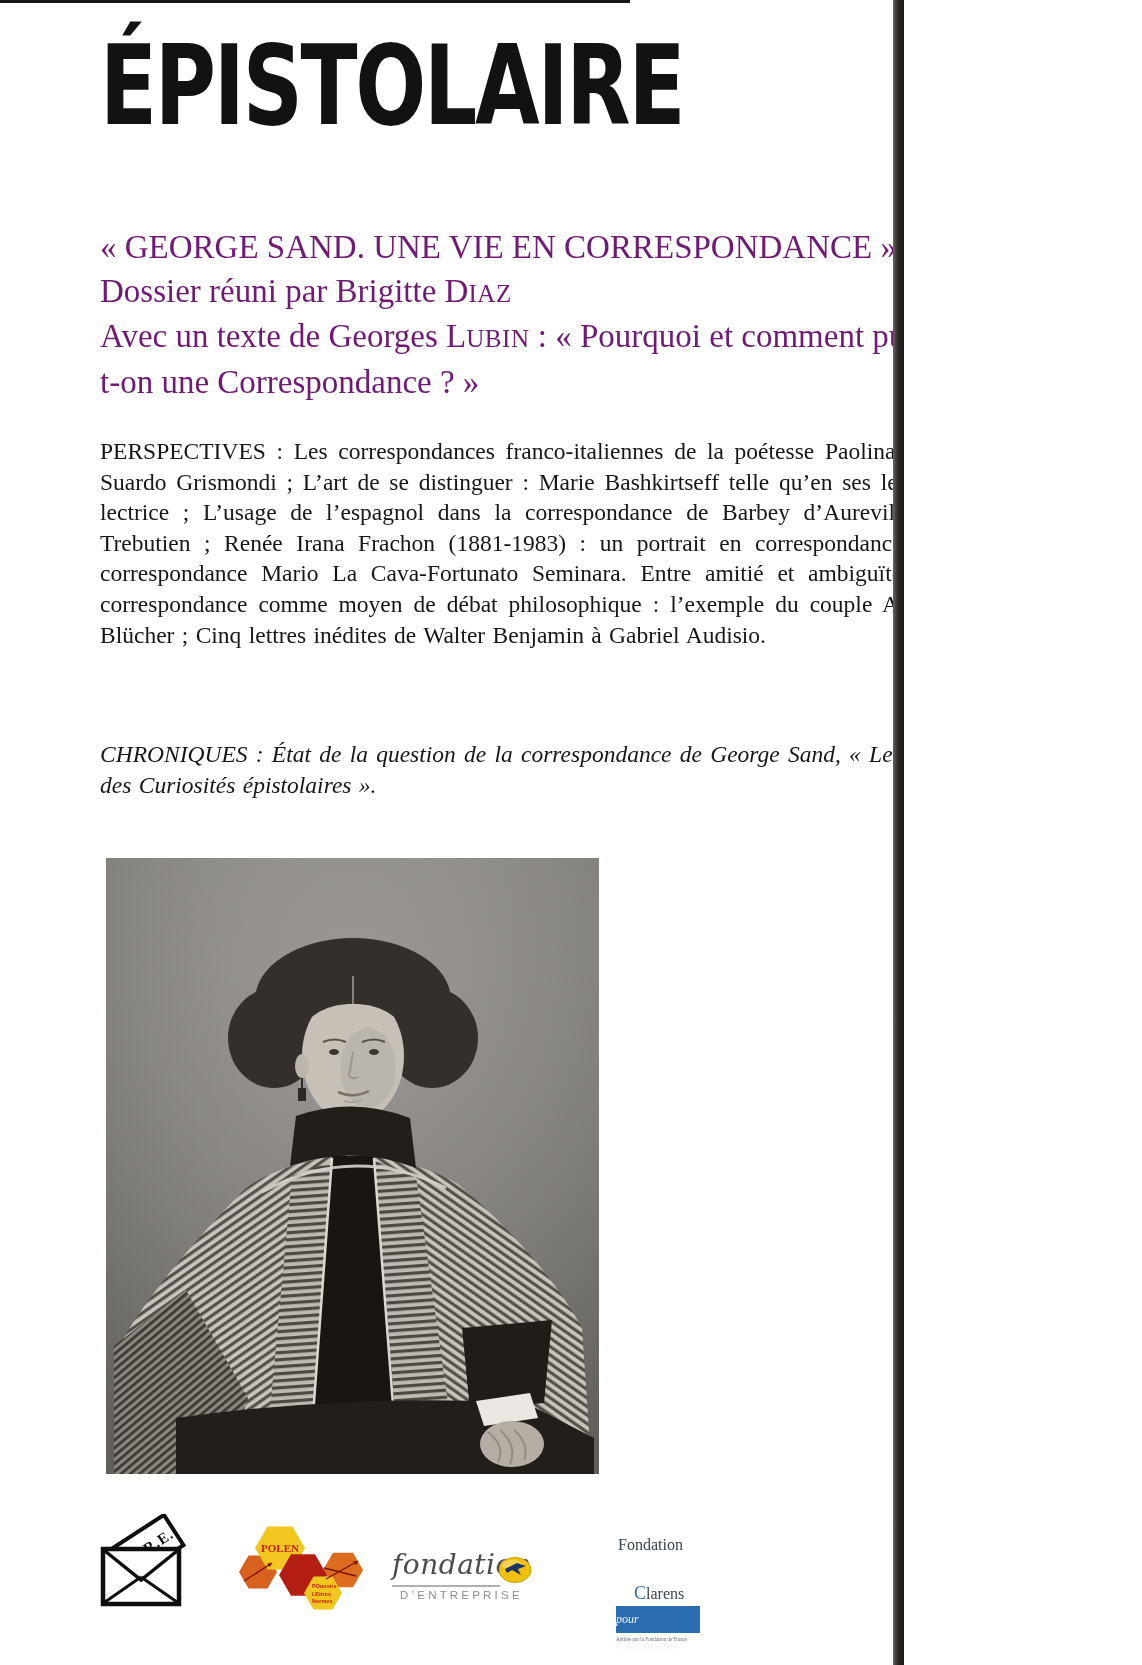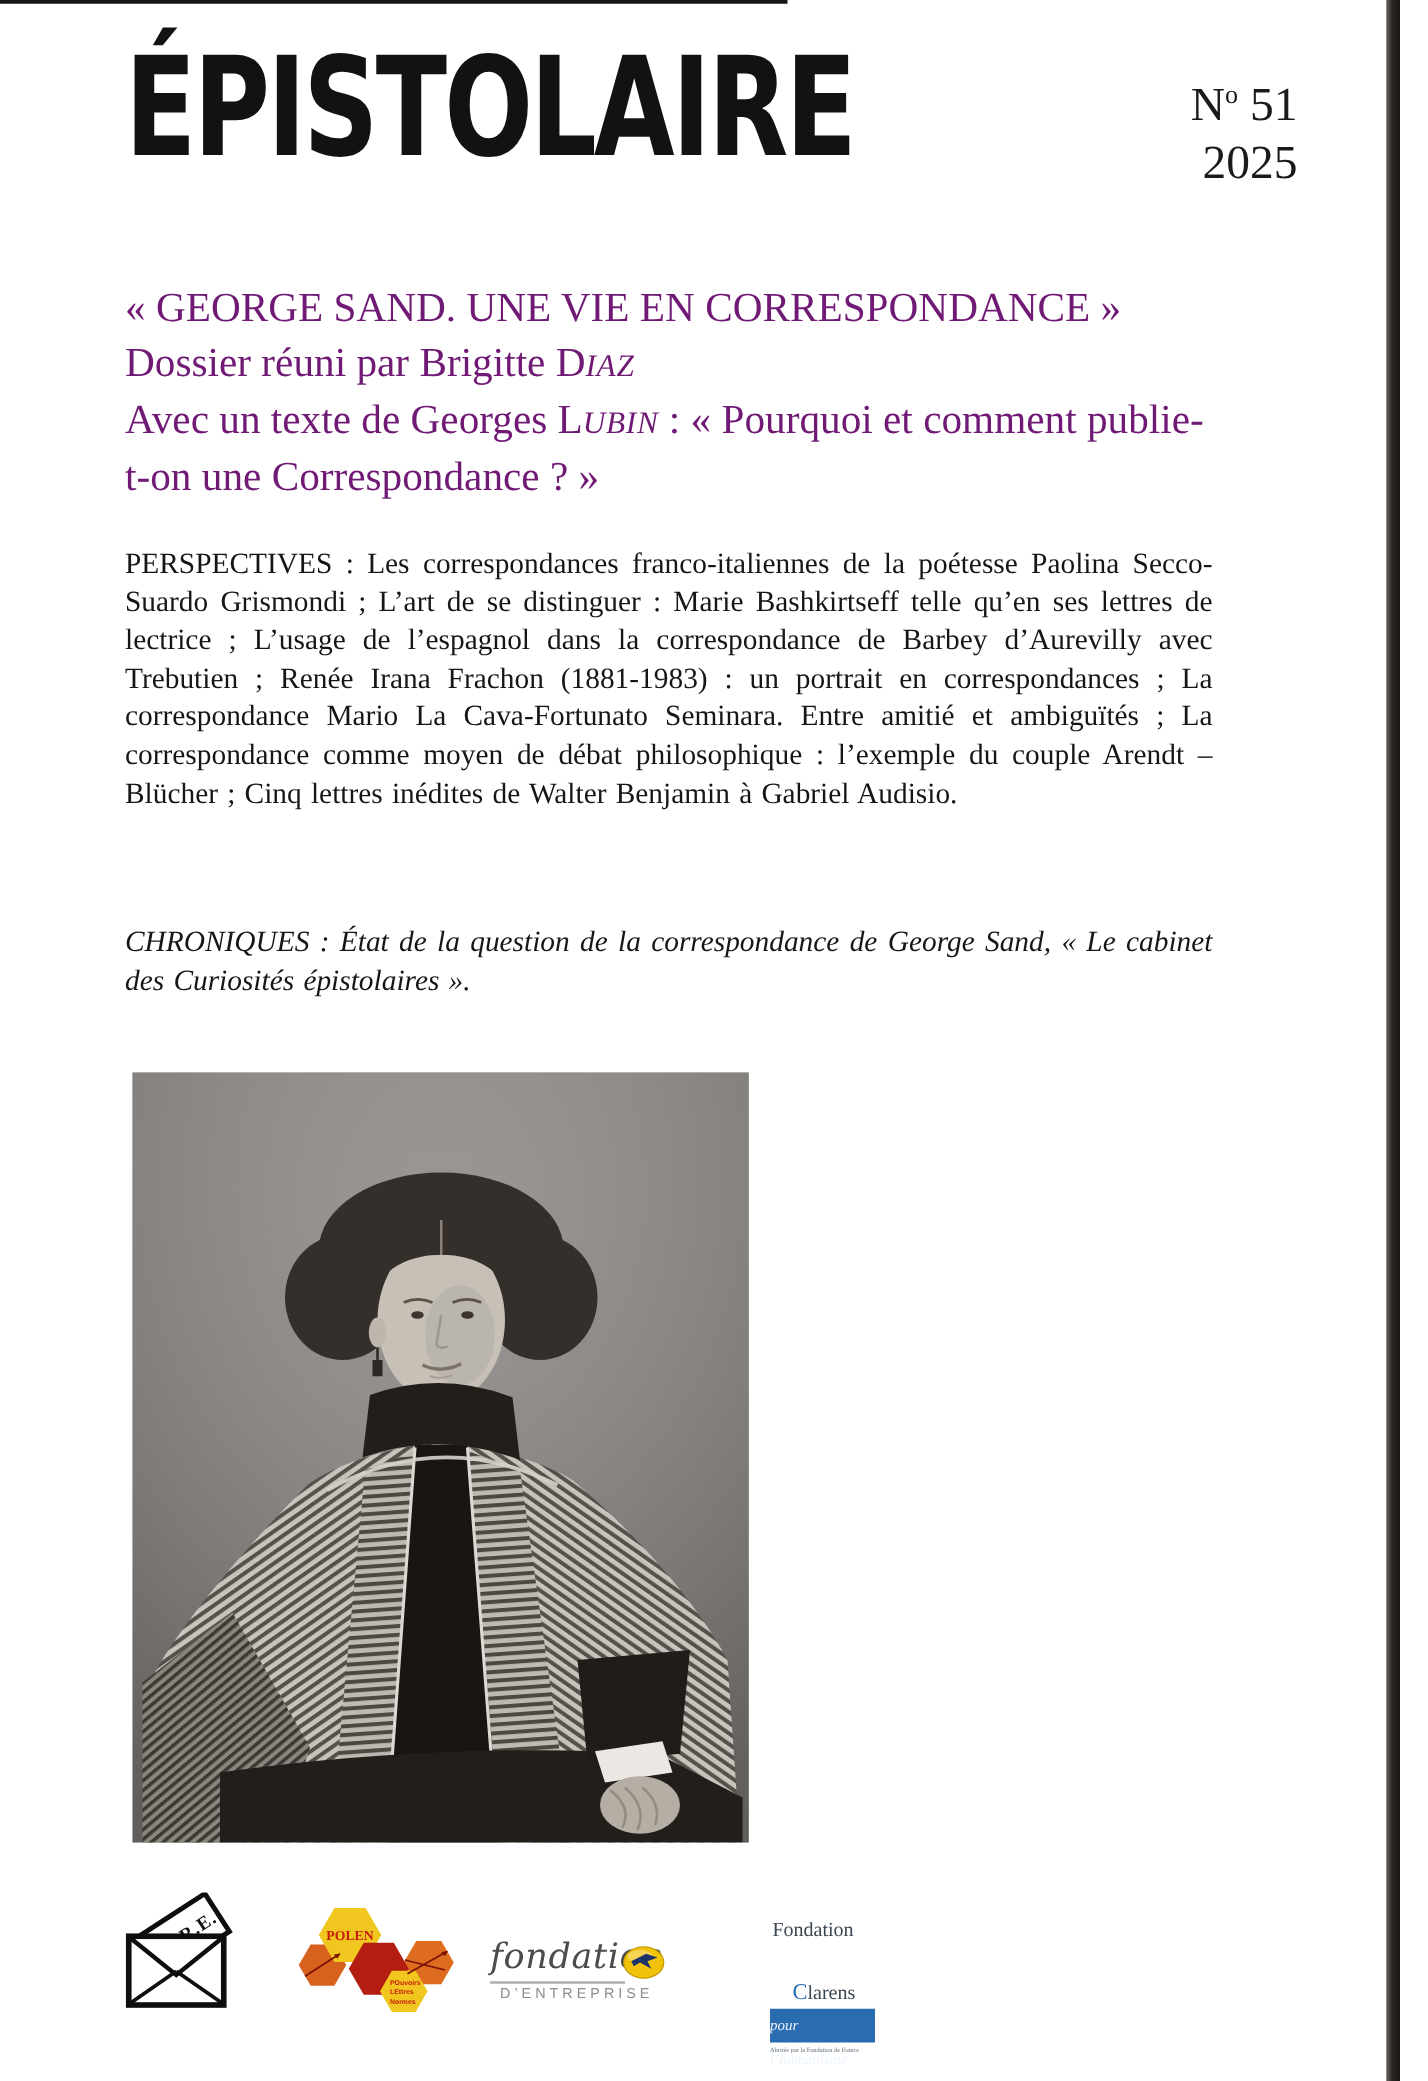--- a/index.html
+++ b/index.html
@@ -1,29 +1,29 @@
 <!DOCTYPE html>
 <html><head>
 <meta charset="utf-8">
 <style>
   html,body{margin:0;padding:0;background:#ffffff;}
-  #page{position:relative;width:1120px;height:1665px;background:#ffffff;overflow:hidden;
+  #page{position:relative;width:904px;height:1665px;background:#ffffff;overflow:hidden;
         font-family:"Liberation Serif","DejaVu Serif",serif;color:#141414;}
 
   
   .title{position:absolute;left:100px;top:26px;font-family:"DejaVu Sans",sans-serif;
          font-weight:bold;font-size:110px;line-height:1.1;letter-spacing:-3px;color:#121212;
          transform:scaleX(0.76);transform-origin:left top;white-space:nowrap;}
   .issue{position:absolute;left:928px;top:52px;width:110px;text-align:right;
          font-size:38px;line-height:46px;color:#1a1a1a;}
   .issue sup{font-size:0.55em;vertical-align:super;}
 
   
   .dossier{position:absolute;left:100px;top:226px;width:900px;font-size:33px;line-height:43.5px;color:#701a75;}
-  .sc-rest{font-size:0.76em;letter-spacing:0.5px;font-style:italic;}
+  .sc-rest{font-size:0.76em;letter-spacing:0.5px;}
 
   
   .para{position:absolute;left:100px;width:870px;text-align:justify;
         font-size:23.5px;line-height:30.6px;color:#161616;word-spacing:1.5px;}
   #perspectives{top:436px;}
   #chroniques-block{top:739px;font-style:italic;}
   #chroniques-block p{margin:0;}
 
   
   .photo{position:absolute;left:106px;top:858px;width:493px;height:616px;background:#868380;}

